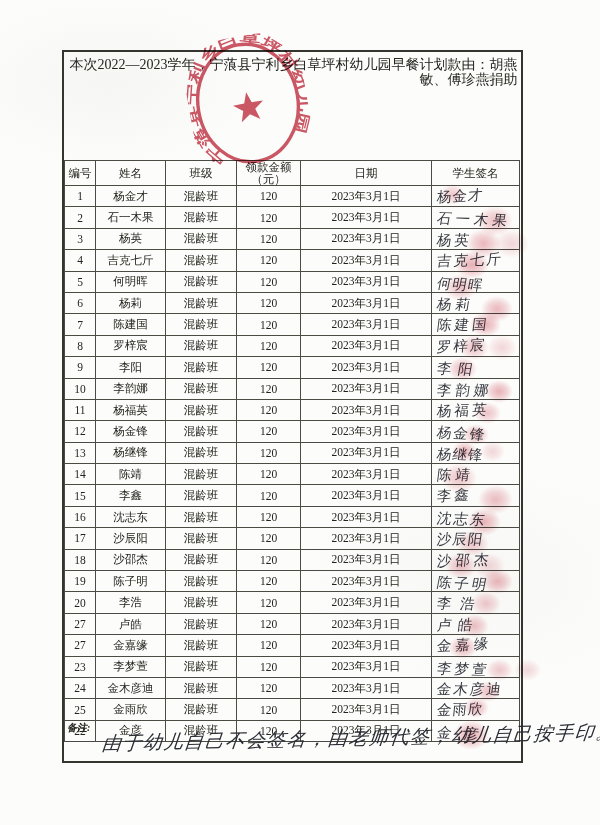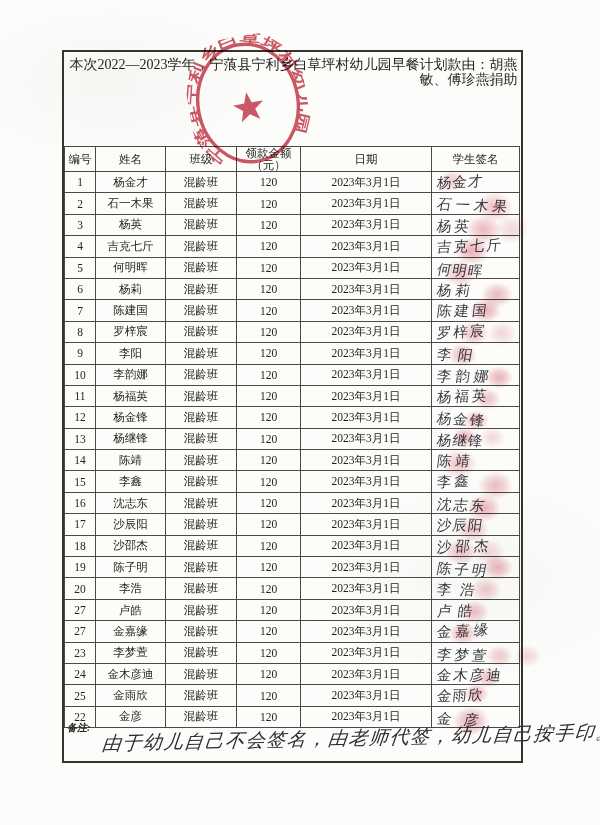--- a/index.html
+++ b/index.html
@@ -25,21 +25,21 @@
   .form-title{
     margin:13px 0 0 0;font-size:19px;font-weight:700;letter-spacing:.5px;color:#1c1c18;
   }
   .form-subtitle{margin-top:3px;font-size:15px;color:#21211d;}
   .form-desc{
     margin:5px auto 0 auto;width:450px;font-size:14px;line-height:15px;color:#24241f;
     text-align:right;
   }
   
   table.roster{
-    position:absolute;left:0;top:94px;width:375px;table-layout:fixed;
+    position:absolute;left:0;top:108px;width:375px;table-layout:fixed;
     border-collapse:collapse;font-size:11.5px;color:#23231e;
   }
   .roster th,.roster td{
     border:1px solid #4b4b44;padding:0 2px;text-align:center;
     overflow:visible;font-weight:400;
   }
   .roster th{height:21px;font-size:11.5px;line-height:12px;}
   .roster td{height:20.4px;}
   .col-no{width:31px;}
   .col-name{width:70px;}

